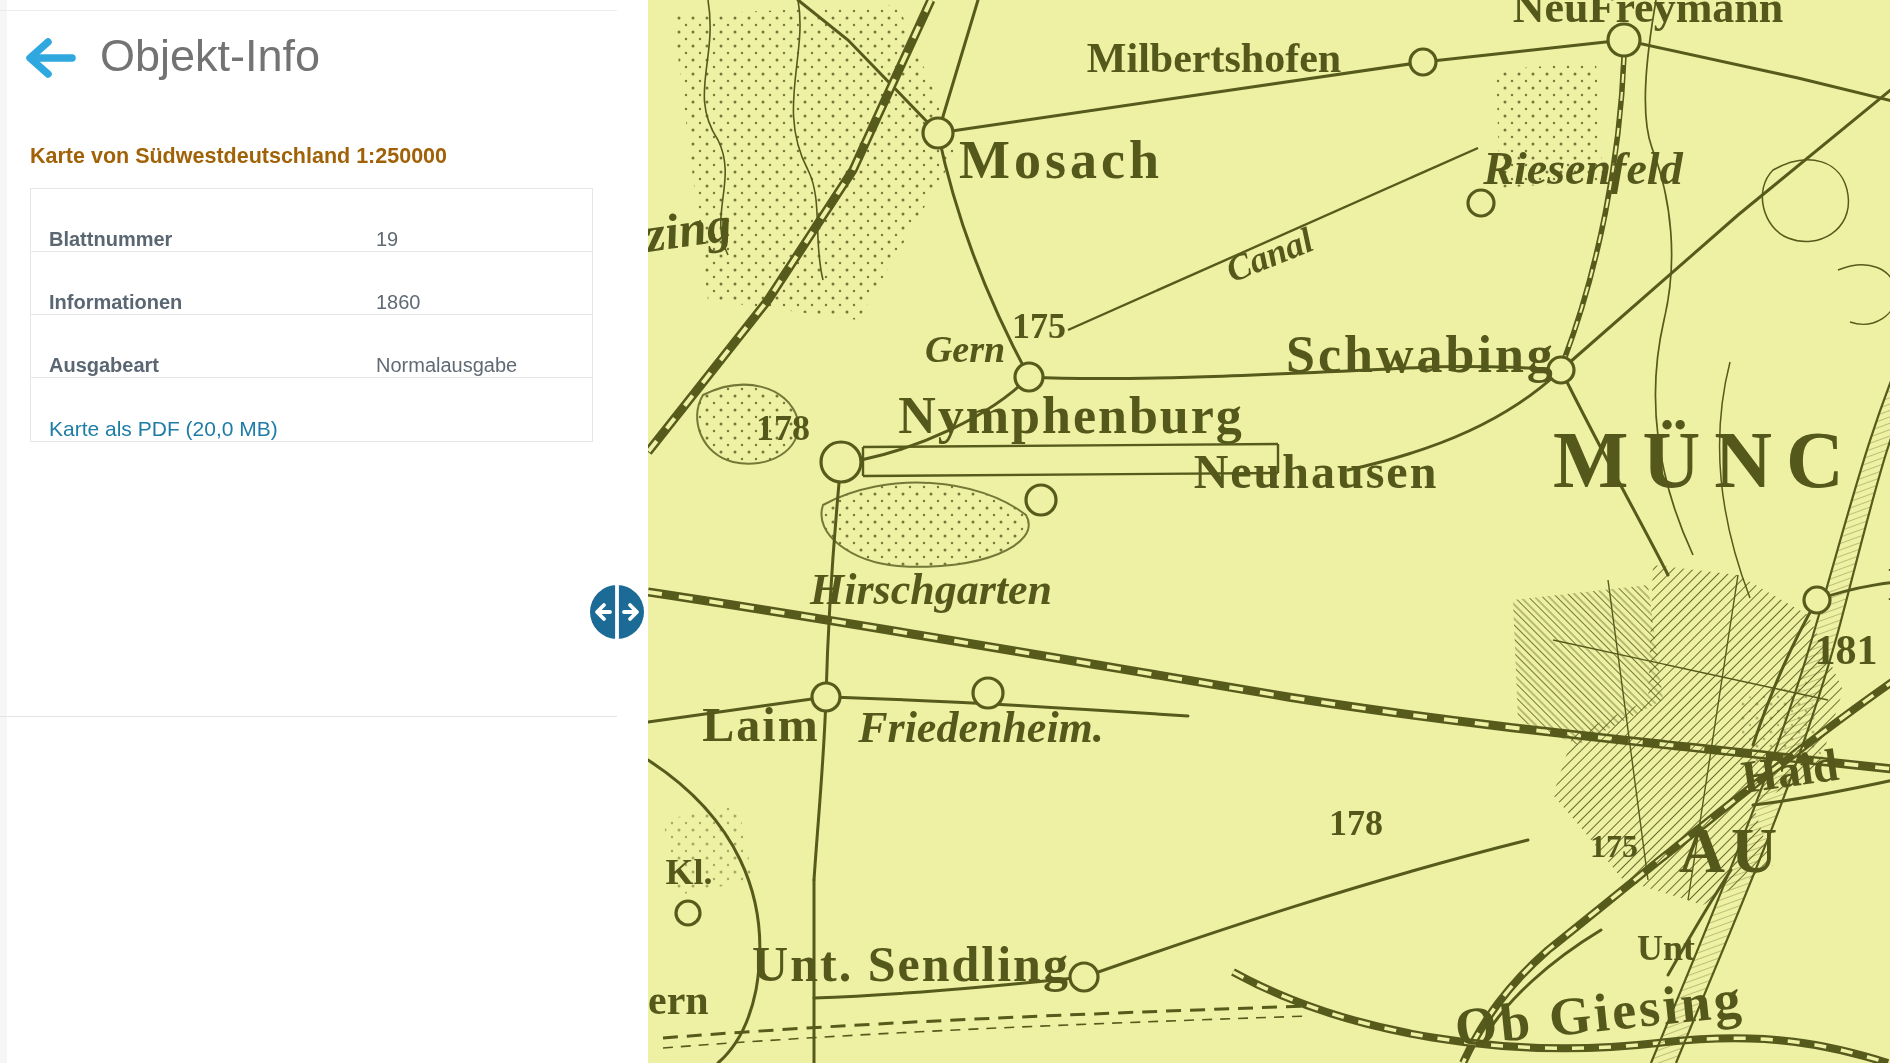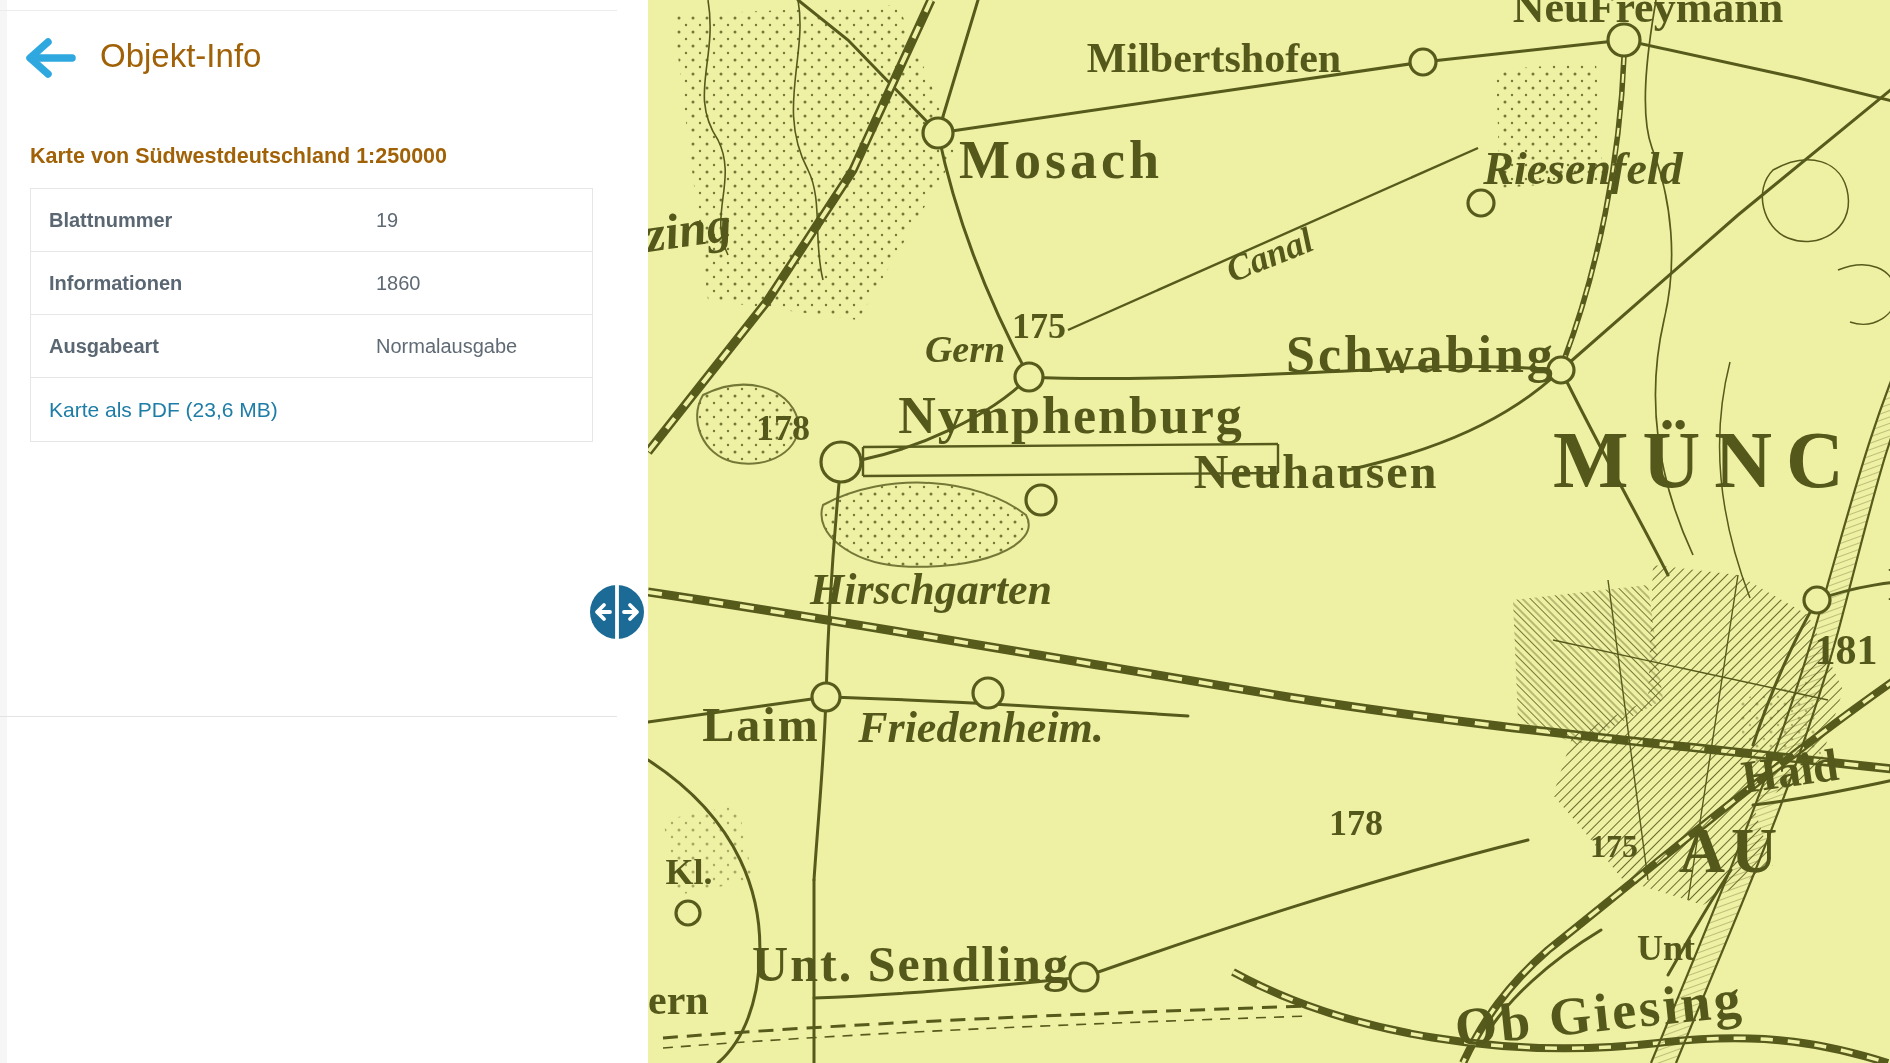--- a/index.html
+++ b/index.html
@@ -4,24 +4,24 @@
 <style>
   html,body{margin:0;padding:0;background:#fff;}
   .stage{position:relative;width:1890px;height:1063px;overflow:hidden;
          font-family:"Liberation Sans",sans-serif;background:#fff;}
 
   
   .panel{position:absolute;left:0;top:0;width:617px;height:1063px;background:#fff;z-index:2;}
   .panel-topline{position:absolute;left:0;top:10px;width:100%;height:1px;background:#ececec;}
   .panel-leftstrip{position:absolute;left:0;top:0;width:7px;height:100%;background:#f6f6f6;}
   .back-btn{position:absolute;left:24px;top:34px;width:54px;height:48px;border:none;background:none;cursor:pointer;padding:0;}
-  .page-title{position:absolute;left:100px;top:33px;font-size:33px;line-height:46px;color:#a16207;font-weight:400;}
+  .page-title{position:absolute;left:100px;top:33px;font-size:45px;line-height:46px;color:#737373;font-weight:400;}
   .section-heading{position:absolute;left:30px;top:144px;font-size:21.5px;font-weight:700;color:#a16207;}
   .info-table{position:absolute;left:30px;top:188px;width:563px;border:1px solid #e6e6e6;box-sizing:border-box;}
-  .info-row{display:flex;align-items:center;height:63px;border-bottom:1px solid #e6e6e6;box-sizing:border-box;}
+  .info-row{display:flex;align-items:flex-end;height:63px;border-bottom:1px solid #e6e6e6;box-sizing:border-box;}
   .info-row:last-child{border-bottom:none;}
   .info-row .lbl{width:327px;padding-left:18px;font-size:20px;font-weight:700;color:#5a6772;}
   .info-row .val{font-size:20px;color:#5f6a74;}
   .pdf-link{padding-left:18px;font-size:21px;color:#1e7da6;text-decoration:none;cursor:pointer;}
   .info-para{position:absolute;left:30px;top:536px;width:482px;font-size:21px;line-height:28.5px;color:#68727b;}
   .url-link{color:#1e7da6;text-decoration:none;word-break:break-all;cursor:pointer;}
   .panel-divider{position:absolute;left:0;top:716px;width:100%;height:1px;background:#e3e3e3;}
 
   
   .swipe-handle{position:absolute;left:617px;top:612px;transform:translate(-50%,-50%);
@@ -64,21 +64,21 @@
       </div>
       <div class="info-row">
         <div class="lbl">Informationen</div>
         <div class="val">1860</div>
       </div>
       <div class="info-row">
         <div class="lbl">Ausgabeart</div>
         <div class="val">Normalausgabe</div>
       </div>
       <div class="info-row">
-        <a class="pdf-link">Karte als PDF (23,6 MB)</a>
+        <a class="pdf-link">Karte als PDF (20,0 MB)</a>
       </div>
     </div>
 
 
     <div class="panel-divider"></div>
   </div>
 
   <div class="map">
     <svg width="1273" height="1063" viewBox="0 0 1273 1063">
       <defs>

